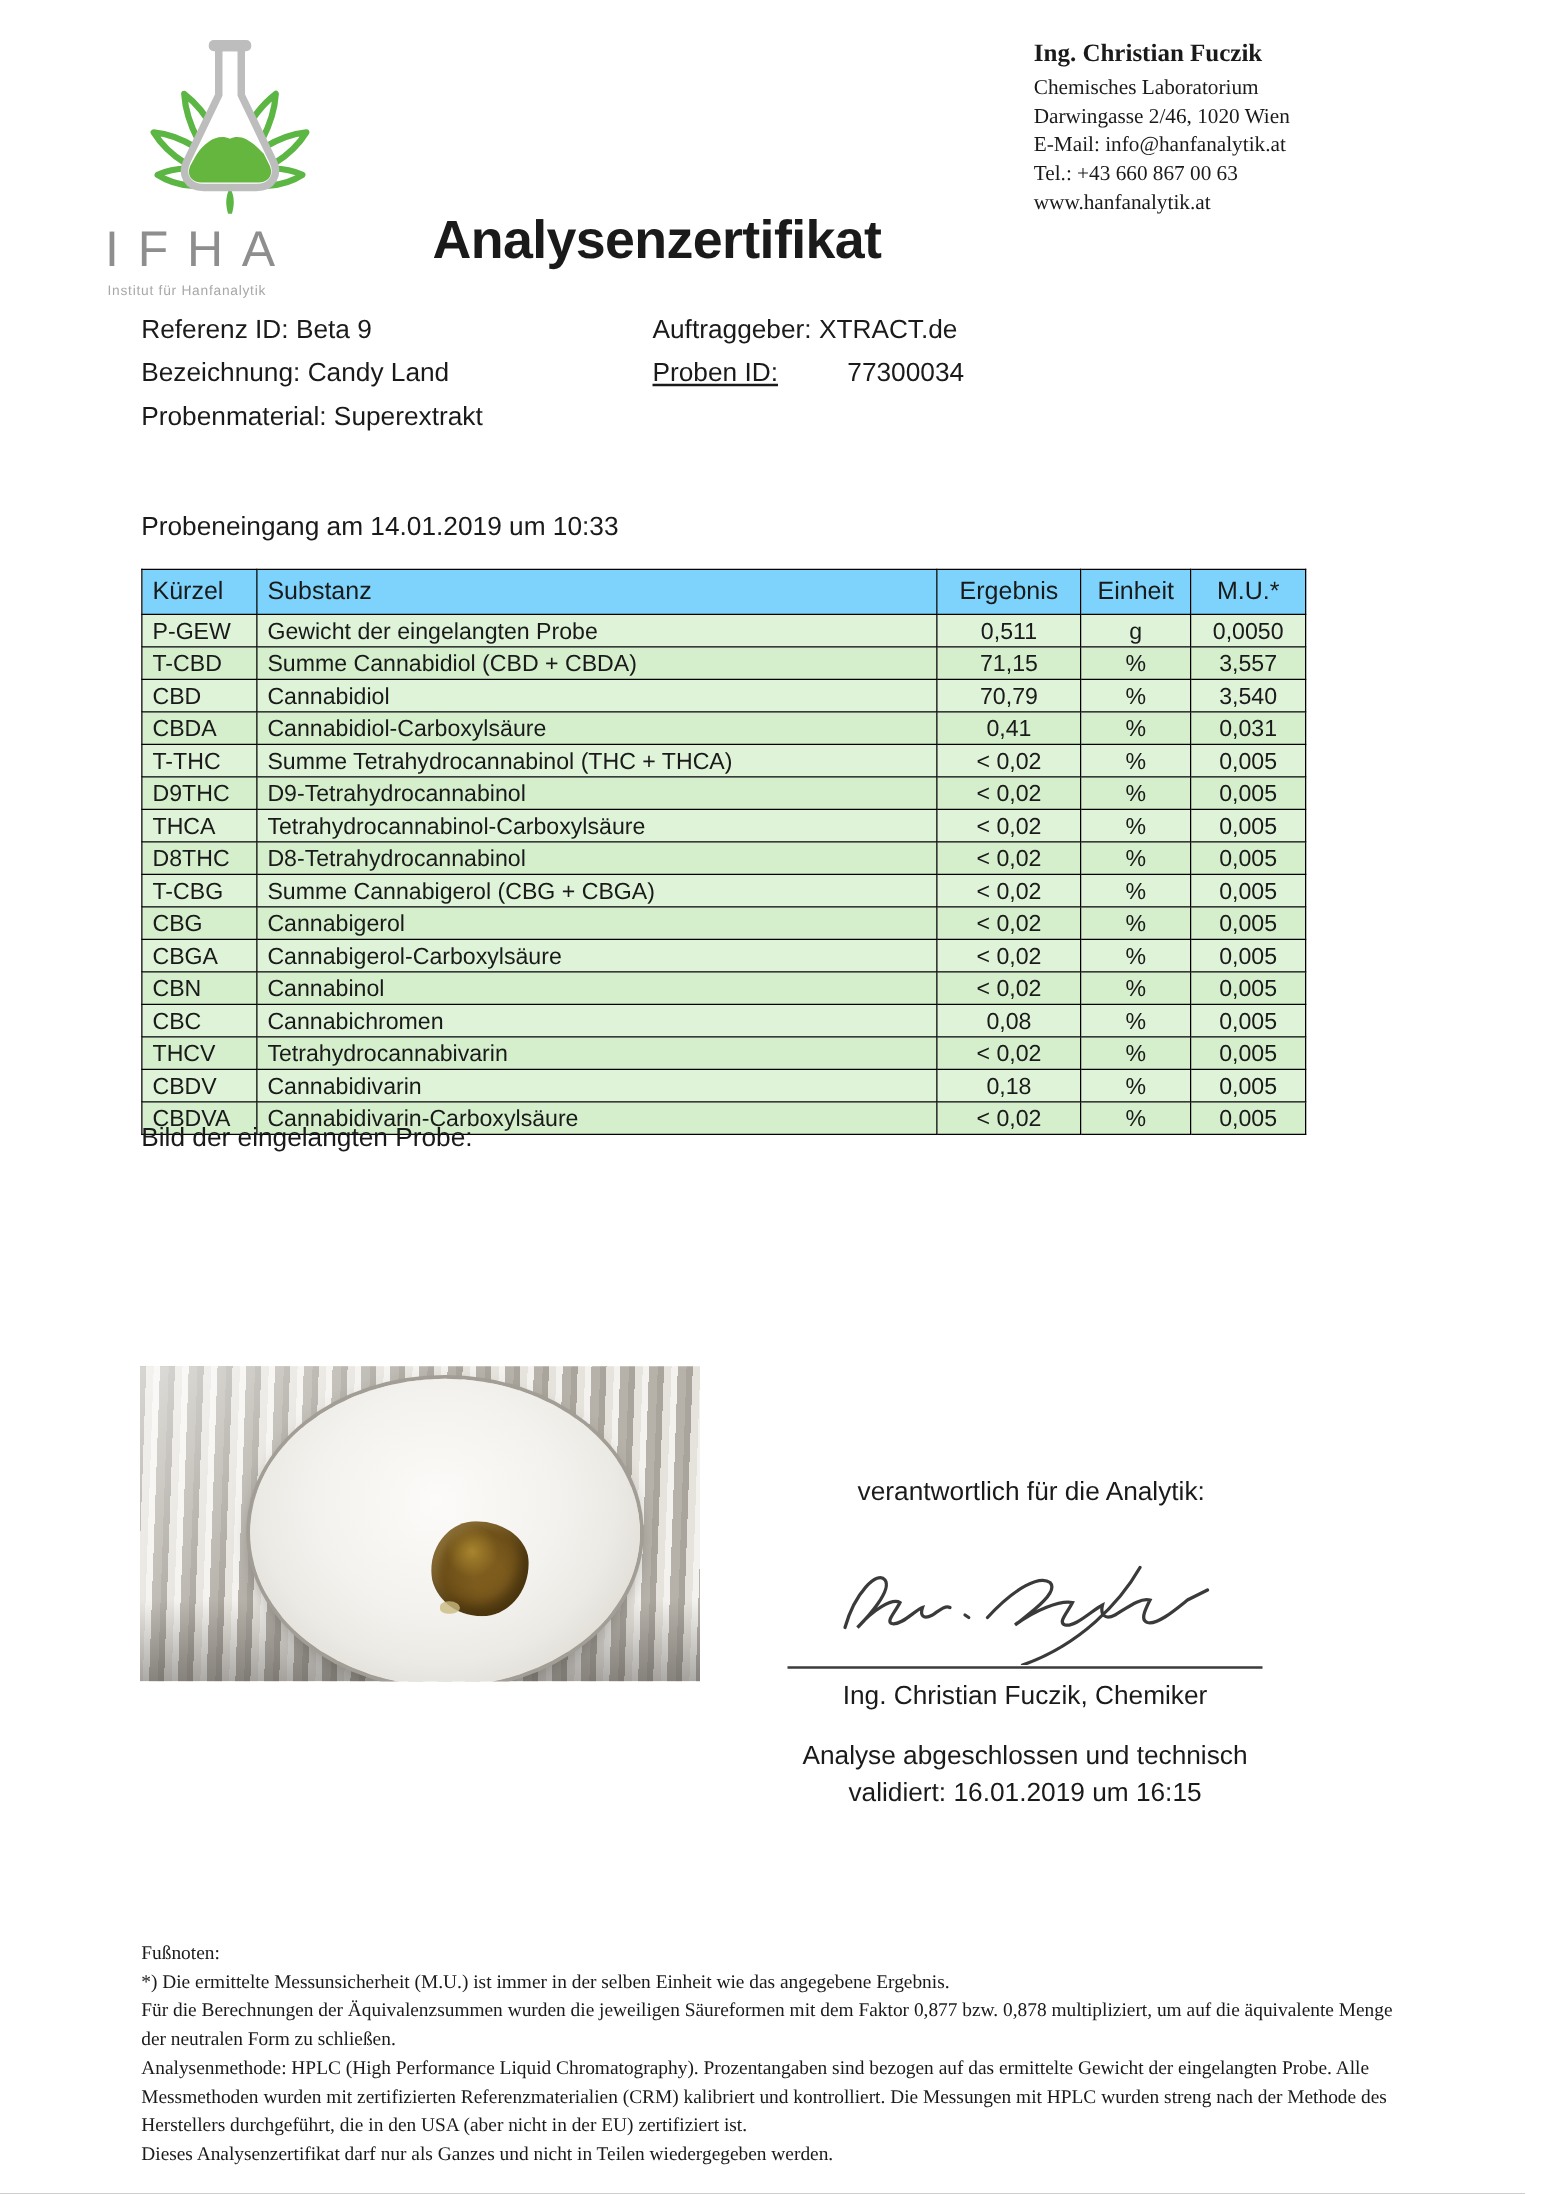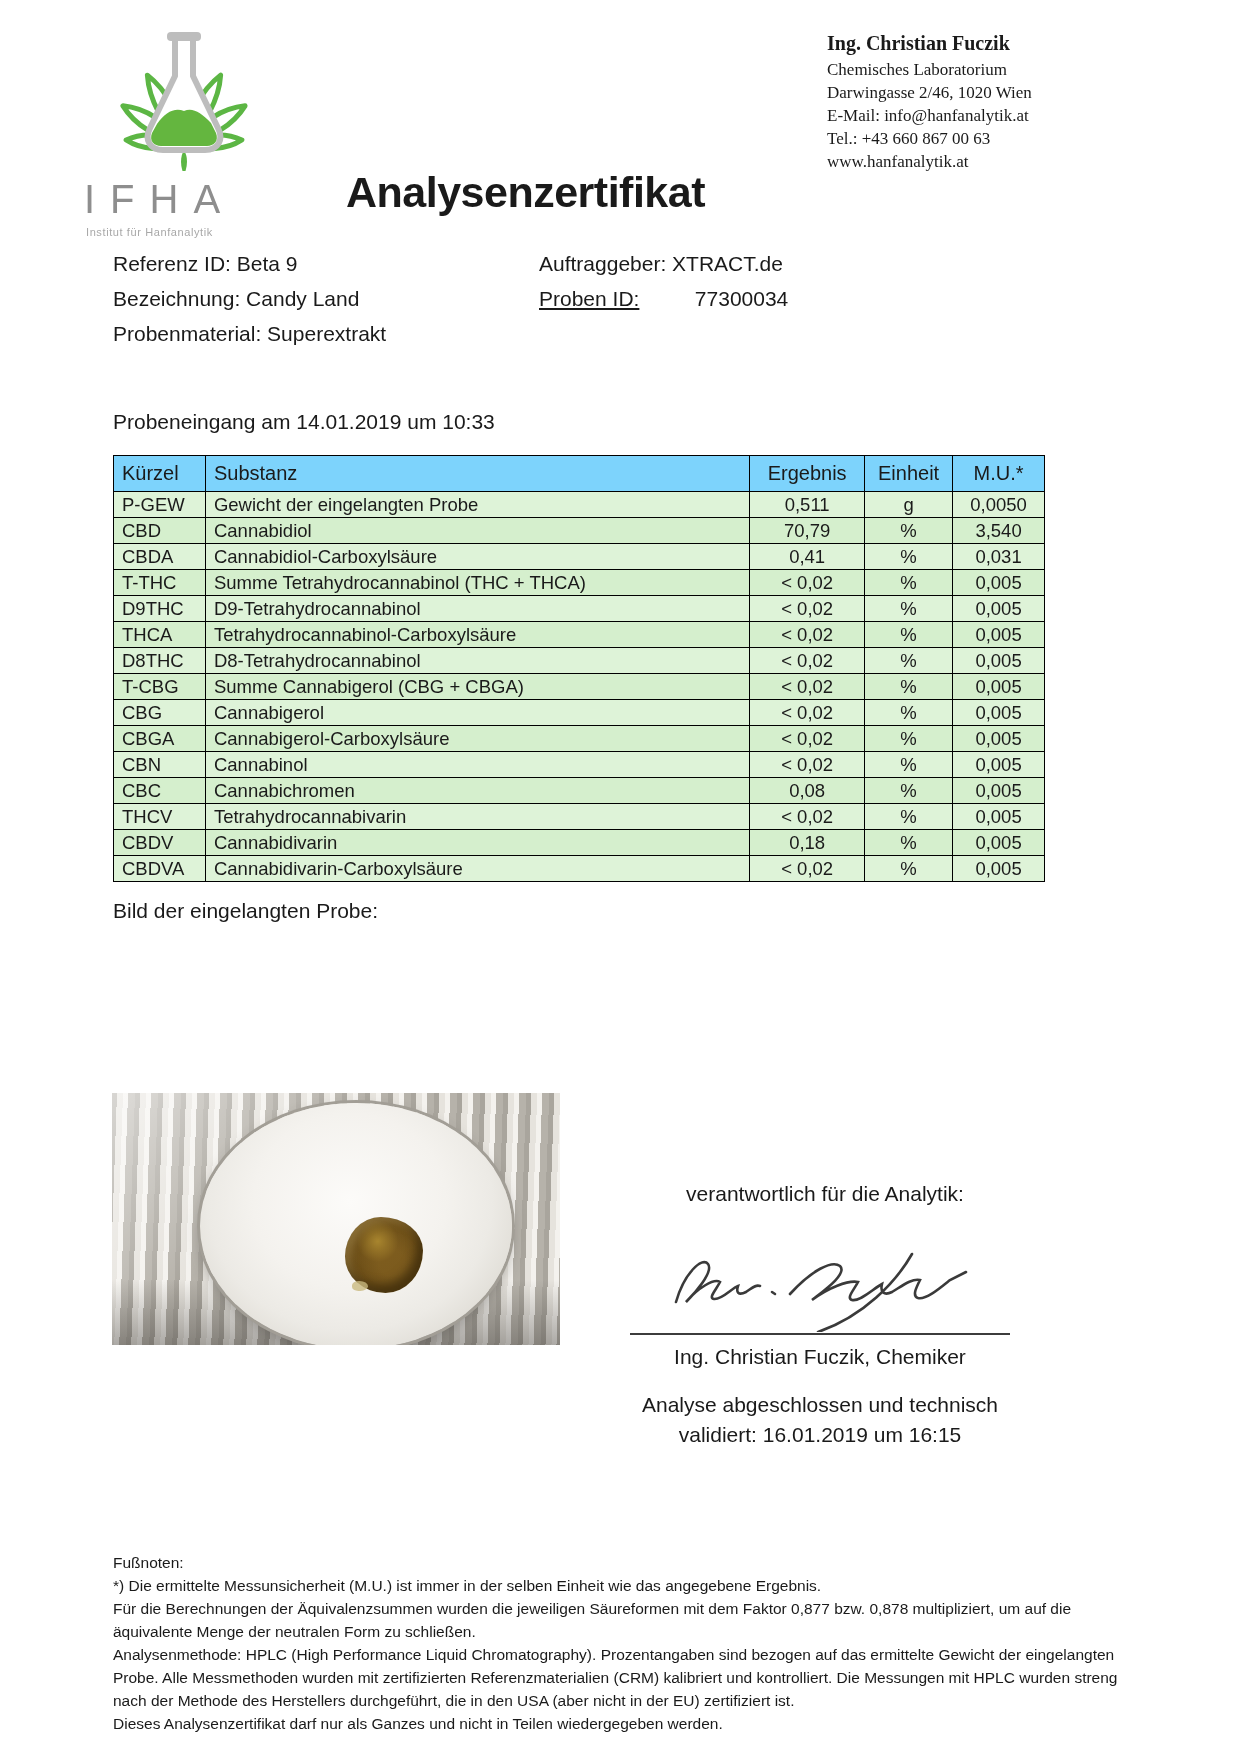--- a/index.html
+++ b/index.html
@@ -9,21 +9,21 @@
   }
   
   .logo-block{position:absolute;left:62px;top:26px;width:270px;}
   .logo-acronym{font-size:40px;color:#8e8e8e;letter-spacing:15px;margin:2px 0 0 22px;}
   .logo-tagline{font-size:11px;color:#a8a8a8;letter-spacing:.6px;margin:4px 0 0 24px;}
   .contact{position:absolute;left:827px;top:30px;line-height:23px;font-size:17px;font-family:Liberation Serif, serif;}
   .contact .name{font-size:20px;font-weight:bold;line-height:26px;margin-bottom:2px;}
   .doc-title{position:absolute;left:346px;top:168px;font-size:43px;font-weight:bold;letter-spacing:-.5px;}
   
   .info{position:absolute;left:113px;top:246px;font-size:21px;line-height:35px;}
-  .info-right{position:absolute;left:539px;top:246px;font-size:21px;line-height:35px;}
+  .info-right{position:absolute;left:522px;top:246px;font-size:21px;line-height:35px;}
   .info-right .plabel{display:inline-block;min-width:150px;text-decoration:underline;}
   .intake{position:absolute;left:113px;top:410px;font-size:21px;}
   
   .results{position:absolute;left:113px;top:455px;width:932px;border-collapse:collapse;
            font-size:18.5px;}
   .results th,.results td{border:1px solid #000;padding:0 8px;height:25px;white-space:nowrap;}
   .results thead th{background:#7dd3fc;height:35px;font-weight:normal;font-size:20px;text-align:left;}
   .results thead th:nth-child(3),.results thead th:nth-child(4),.results thead th:nth-child(5){text-align:center;}
   .results tbody tr:nth-child(odd) td{background:#def3d8;}
   .results tbody tr:nth-child(even) td{background:#d5efcd;}
@@ -47,21 +47,21 @@
     box-shadow:inset -6px -8px 10px rgba(40,28,6,.55), inset 5px 4px 8px rgba(212,186,120,.35);}
   .photo .crumb{position:absolute;left:240px;top:188px;width:16px;height:10px;border-radius:50% 60% 55% 45%;
     background:#c9b980;opacity:.8;}
   
   .responsible{position:absolute;left:620px;top:1182px;width:410px;text-align:center;font-size:21px;}
   .signature-svg{position:absolute;left:660px;top:1232px;}
   .sig-rule{position:absolute;left:630px;top:1333px;width:380px;border-top:2px solid #3c3c3c;}
   .signer{position:absolute;left:600px;top:1345px;width:440px;text-align:center;font-size:21px;}
   .validation{position:absolute;left:590px;top:1390px;width:460px;text-align:center;font-size:21px;line-height:30px;}
   
-  .footnotes{position:absolute;left:113px;top:1551px;width:1024px;font-size:15.5px;line-height:23px;}
+  .footnotes{position:absolute;left:113px;top:1551px;width:1024px;font-size:15.5px;line-height:23px;font-family:Liberation Serif, serif;}
   .footnotes p{margin:0;}
 </style>
 </head>
 <body>
 
 <div class="page">
 
   <div class="logo-block">
     <svg width="245" height="145" viewBox="0 0 245 145">
       <g stroke="#5cb644" stroke-width="5" fill="#ffffff" stroke-linejoin="round">
@@ -138,20 +138,27 @@
       </thead>
     <tbody id="table-body">
         <tr>
           <td>P-GEW</td>
           <td>Gewicht der eingelangten Probe</td>
           <td>0,511</td>
           <td>g</td>
           <td>0,0050</td>
         </tr>
         <tr>
+          <td>T-CBD</td>
+          <td>Summe Cannabidiol (CBD + CBDA)</td>
+          <td>71,15</td>
+          <td>%</td>
+          <td>3,557</td>
+        </tr>
+        <tr>
           <td>CBD</td>
           <td>Cannabidiol</td>
           <td>70,79</td>
           <td>%</td>
           <td>3,540</td>
         </tr>
         <tr>
           <td>CBDA</td>
           <td>Cannabidiol-Carboxylsäure</td>
           <td>0,41</td>

